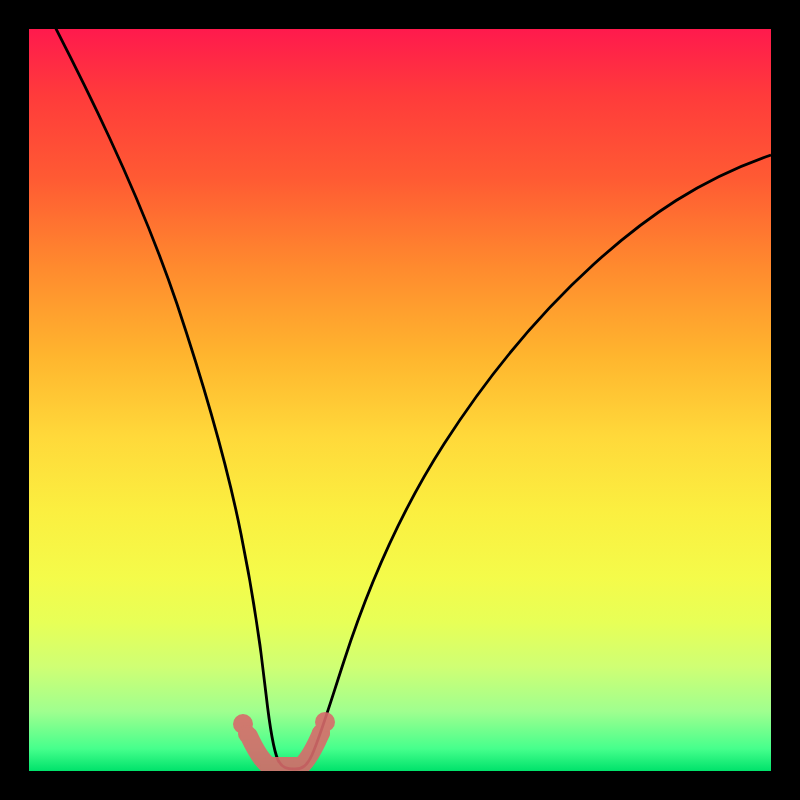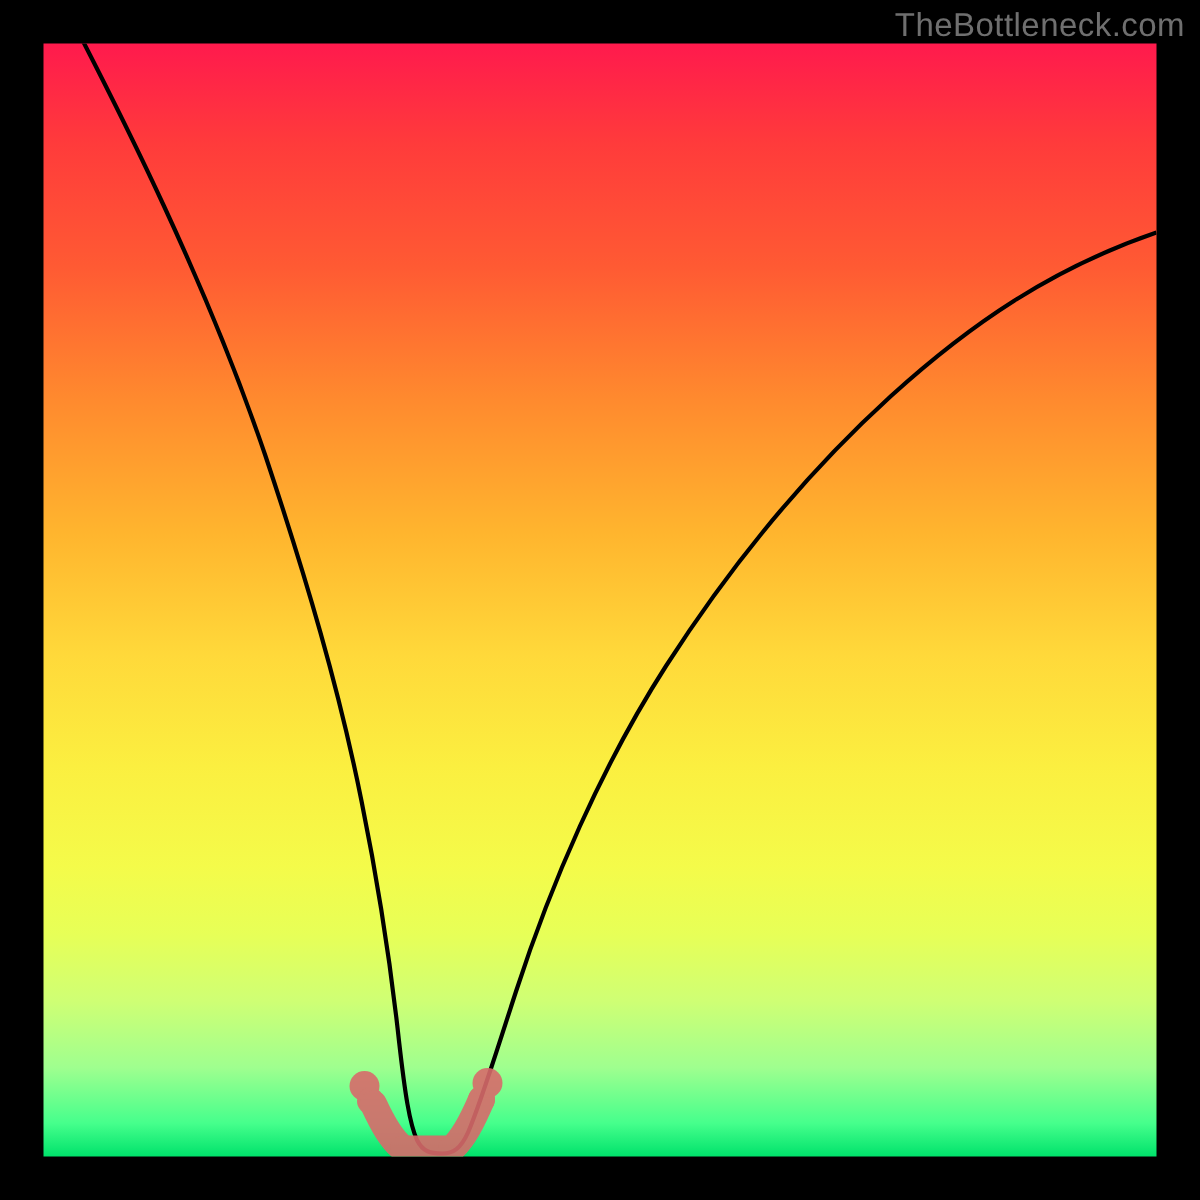--- a/index.html
+++ b/index.html
@@ -96,14 +96,13 @@
 
         <path d="M 272 737
                  C 280 730, 286 718, 292 704" fill="none" stroke="#d86b6b" stroke-width="18" stroke-linecap="round"></path>
 
         <circle cx="292" cy="704" r="9" fill="#d86b6b"></circle>
         <circle cx="296" cy="693" r="10" fill="#d86b6b"></circle>
       </g>
     </svg>
   </div>
 
-  <div class="watermark">TheBottleneck.com</div>
 </div>
 
 </body></html>

